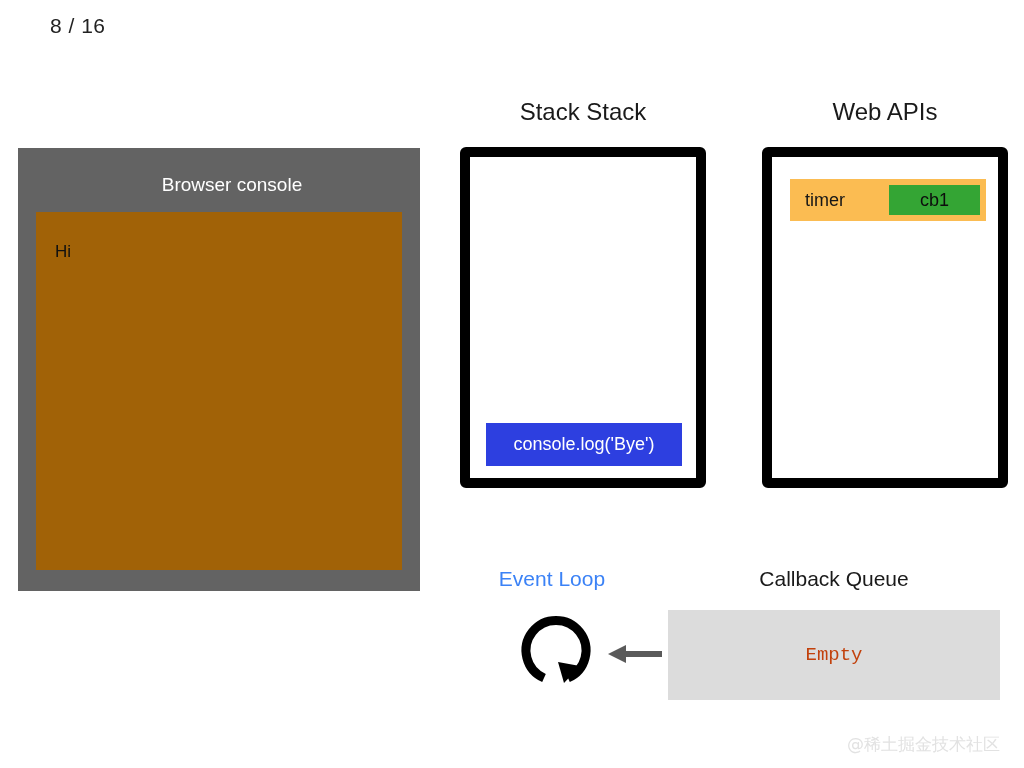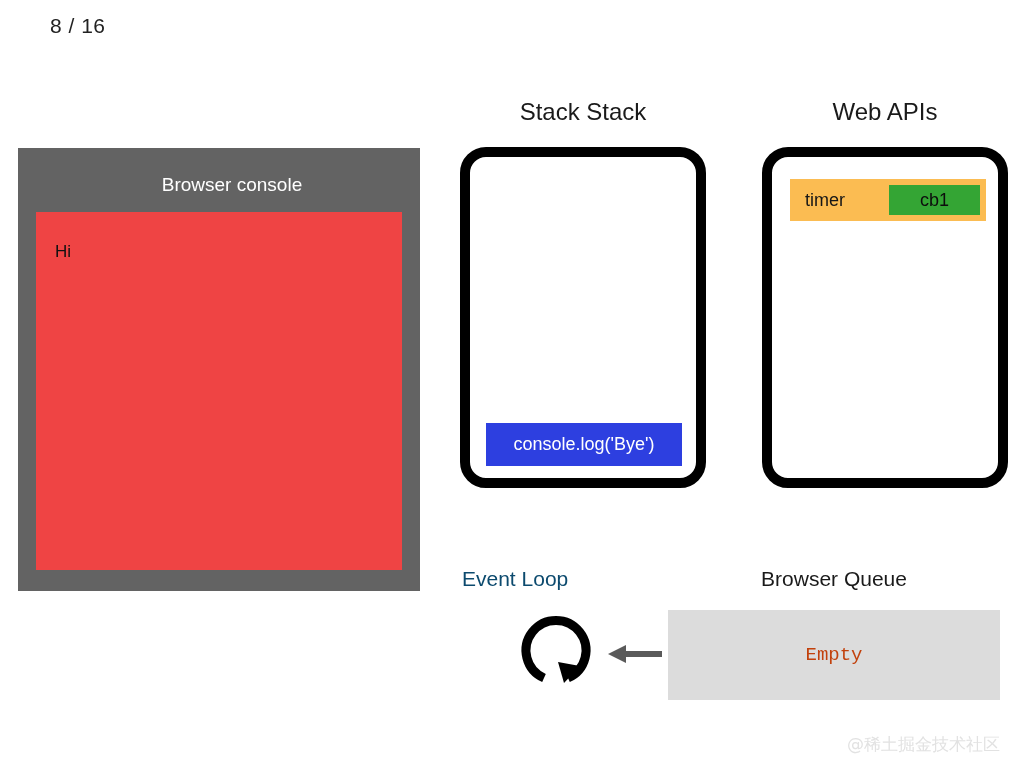--- a/index.html
+++ b/index.html
@@ -49,21 +49,21 @@
     font-size: 19px;
     white-space: nowrap;
     padding-left: 13px;
   }
   #console-output {
     position: absolute;
     left: 18px;
     top: 64px;
     width: 366px;
     height: 358px;
-    background: #ef4444;
+    background: #a16207;
     box-sizing: border-box;
   }
   .console-line {
     position: absolute;
     left: 19px;
     top: 30px;
     font-size: 17px;
     color: #111111;
     white-space: nowrap;
   }
@@ -77,21 +77,21 @@
     white-space: nowrap;
   }
   #call-stack-title { left: 460px; top: 98px; width: 246px; }
   #web-apis-title   { left: 762px; top: 98px; width: 246px; }
 
   
   .stack-panel {
     position: absolute;
     background: #ffffff;
     border: 10px solid #000000;
-    border-radius: 26px;
+    border-radius: 6px;
     box-sizing: border-box;
     padding-left: 28px;
   }
   #call-stack-panel { left: 460px; top: 147px; width: 246px; height: 341px; }
   #web-apis-panel   { left: 762px; top: 147px; width: 246px; height: 341px; }
 
   
   #call-stack-frame {
     position: absolute;
     left: 16px;
@@ -145,23 +145,23 @@
     color: #0d0d0d;
     white-space: nowrap;
   }
 
   
   #event-loop-title {
     position: absolute;
     left: 462px;
     top: 567px;
     width: 180px;
-    text-align: left;
+    text-align: center;
     font-size: 21px;
-    color: #0c4a6e;
+    color: #3b82f6;
     white-space: nowrap;
   }
   #event-loop-icon {
     position: absolute;
     left: 518px;
     top: 612px;
     width: 76px;
     height: 76px;
   }
   #flow-arrow {
@@ -246,18 +246,18 @@
 <div id="event-loop-title">Event Loop</div>
 <svg id="event-loop-icon" viewBox="0 0 76 76">
   <path d="M 50 66 A 30 30 0 1 0 26 66" fill="none" stroke="#000000" stroke-width="9" stroke-linecap="butt"></path>
   <polygon points="40,50 62,54 46,71" fill="#000000"></polygon>
 </svg>
 <svg id="flow-arrow" viewBox="0 0 60 28">
   <line x1="58" y1="14" x2="18" y2="14" stroke="#5a5a5a" stroke-width="6"></line>
   <polygon points="4,14 22,5 22,23" fill="#5a5a5a"></polygon>
 </svg>
 
-<div id="callback-queue-title">Browser Queue</div>
+<div id="callback-queue-title">Callback Queue</div>
 <div id="callback-queue-box">
   <span>Empty</span>
 </div>
 
 <div id="watermark">@稀土掘金技术社区</div>
 
 </body></html>

